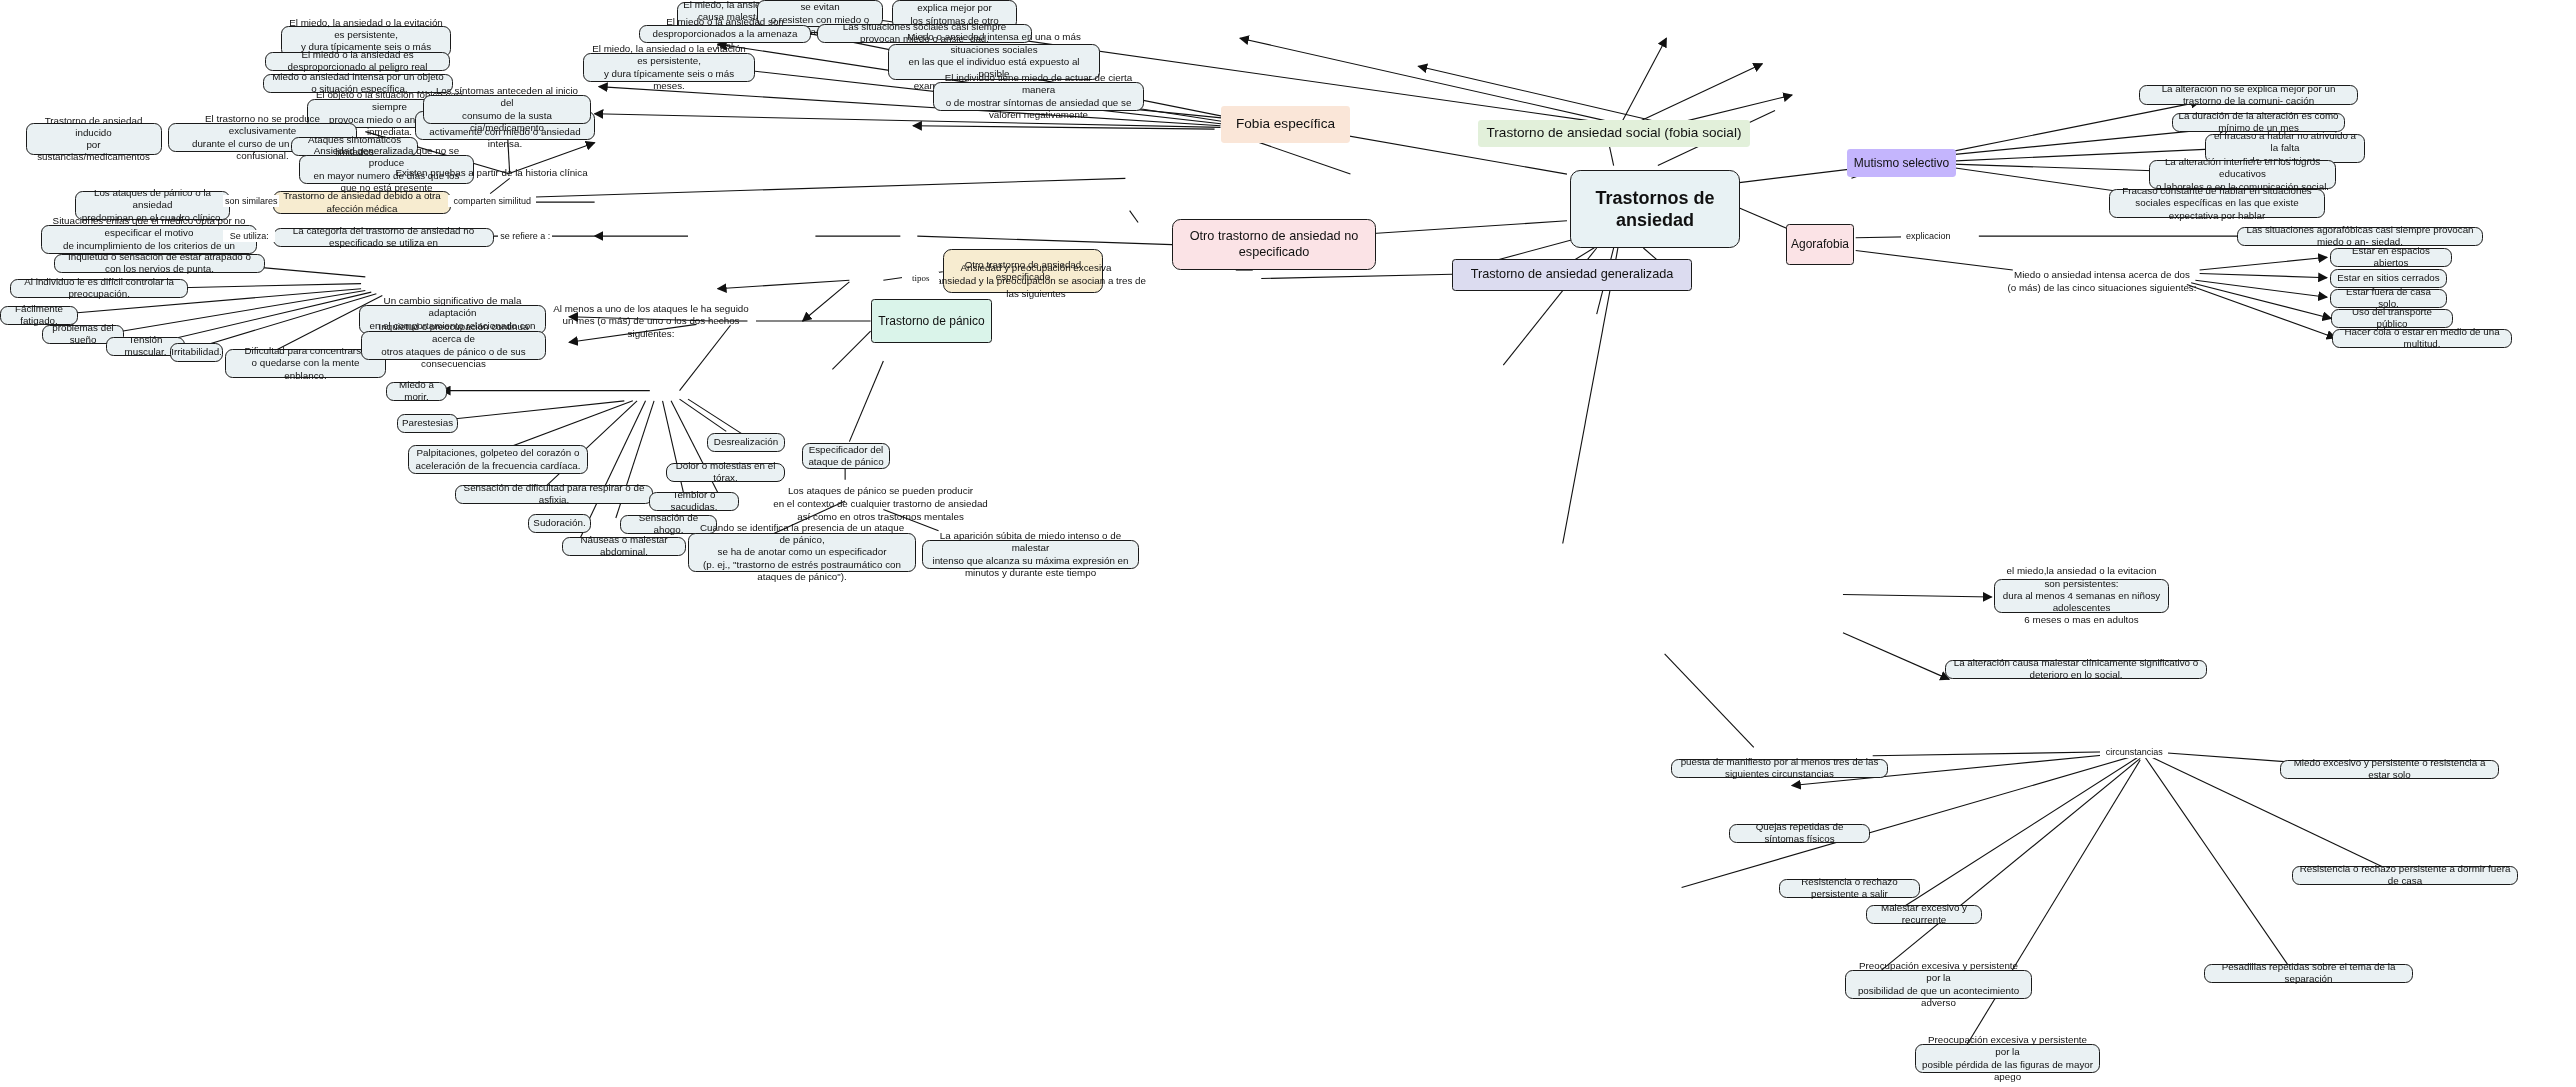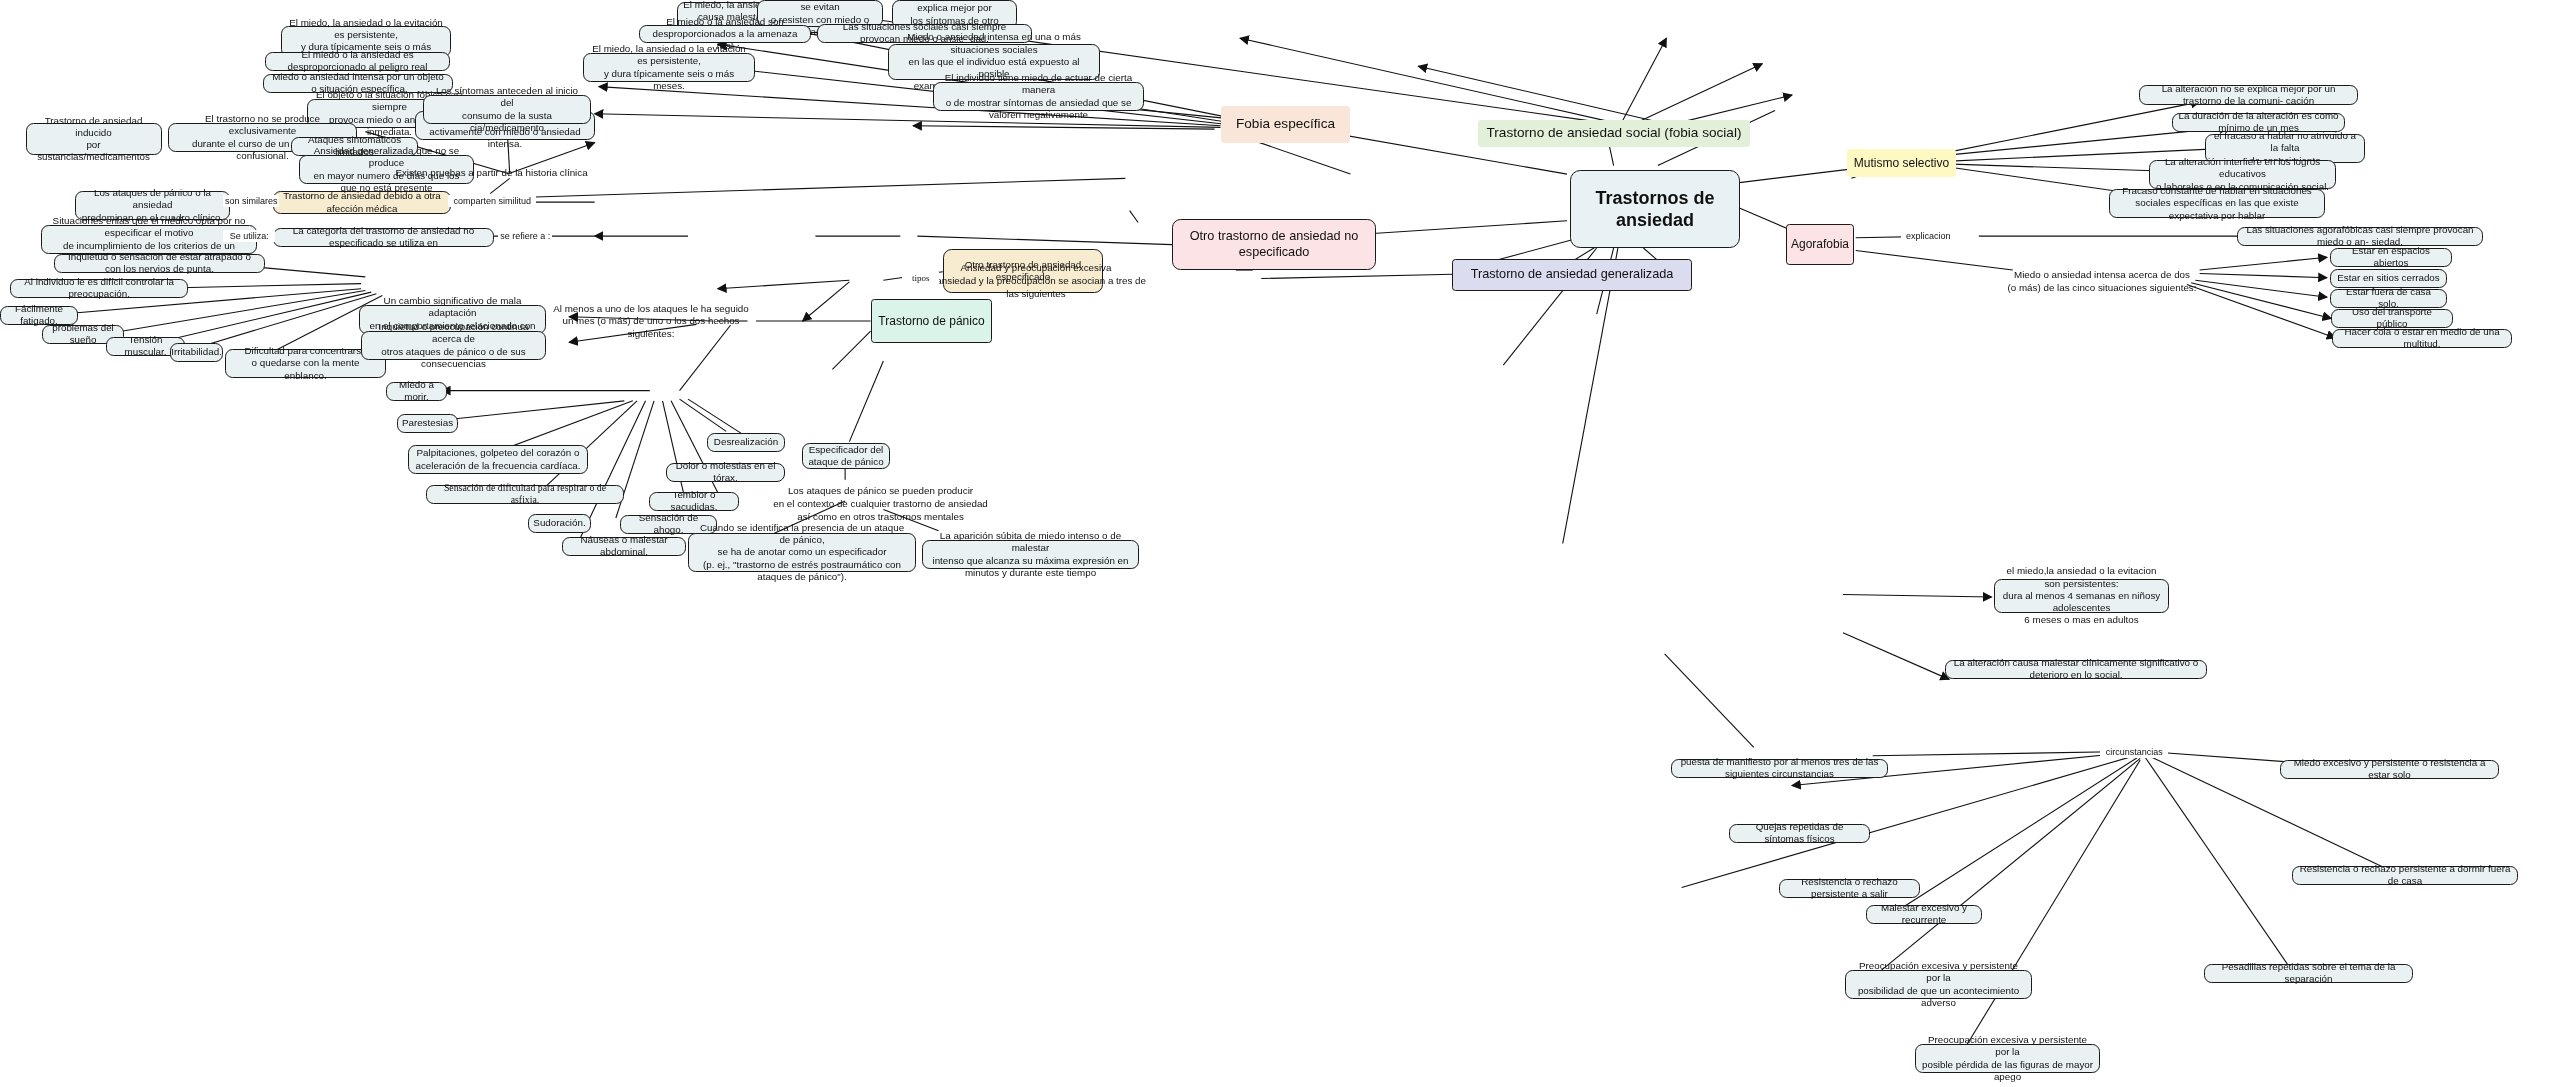--- a/index.html
+++ b/index.html
@@ -30,21 +30,21 @@
     position:absolute;background:#fff;border:none;color:#111;
     font-size:9px;white-space:nowrap;padding:0 1.7px;
     display:flex;align-items:center;justify-content:center;
   }
   .root{
     font-size:18px;font-weight:bold;background:#e8f2f4;border-radius:10.2px;
   }
   .cat{font-size:13.6px;border-radius:3.4px;border:none;}
   .cat.rounded{border:0.8px solid #1a1a1a;border-radius:8.5px;}
   .c-green{background:#e2f0da;}
-  .c-grey{background:#fef9c3;}
+  .c-grey{background:#c4b5fd;}
   .c-peach{background:#fae6d8;}
   .c-cream{background:#f7ecd0;border:0.8px solid #1a1a1a;}
   .c-pink{background:#fbe3e6;border:0.8px solid #1a1a1a;}
   .c-lav{background:#dcdcf0;border:0.8px solid #1a1a1a;}
   .c-mint{background:#daf4ea;border:0.8px solid #1a1a1a;}
   .c-olive{background:#ecedd2;border:none;}
   .c-cream-sm{background:#f7ecd0;border:0.8px solid #1a1a1a;font-size:9.8px;}
 </style>
 </head>
 <body>
@@ -300,21 +300,21 @@
 <div class="node leaf" style="left:361px;top:331px;width:185px;height:29px;">Inquietud o preocupación continua acerca de
 otros ataques de pánico o de sus consecuencias</div>
 
 <div class="node leaf" style="left:386px;top:382px;width:61px;height:18.7px;">Miedo a morir.</div>
 
 <div class="node leaf" style="left:397px;top:414px;width:61px;height:18.7px;">Parestesias</div>
 
 <div class="node leaf" style="left:408px;top:445px;width:180px;height:29px;">Palpitaciones, golpeteo del corazón o
 aceleración de la frecuencia cardíaca.</div>
 
-<div class="node leaf" style="left:426px;top:485px;width:198px;height:18.7px;font-family:Liberation Serif, serif;">Sensación de dificultad para respirar o de asfixia.</div>
+<div class="node leaf" style="left:455px;top:485px;width:198px;height:18.7px;">Sensación de dificultad para respirar o de asfixia.</div>
 
 <div class="node leaf" style="left:528px;top:514px;width:63px;height:18.7px;">Sudoración.</div>
 
 <div class="node leaf" style="left:562px;top:537px;width:124px;height:18.7px;">Náuseas o malestar abdominal.</div>
 
 <div class="node leaf" style="left:620px;top:515px;width:97px;height:18.7px;">Sensación de ahogo.</div>
 
 <div class="node leaf" style="left:649px;top:492px;width:90px;height:18.7px;">Temblor o sacudidas.</div>
 
 <div class="node leaf" style="left:666px;top:463px;width:119px;height:18.7px;border-radius:8px;">Dolor o molestias en el tórax.</div>

